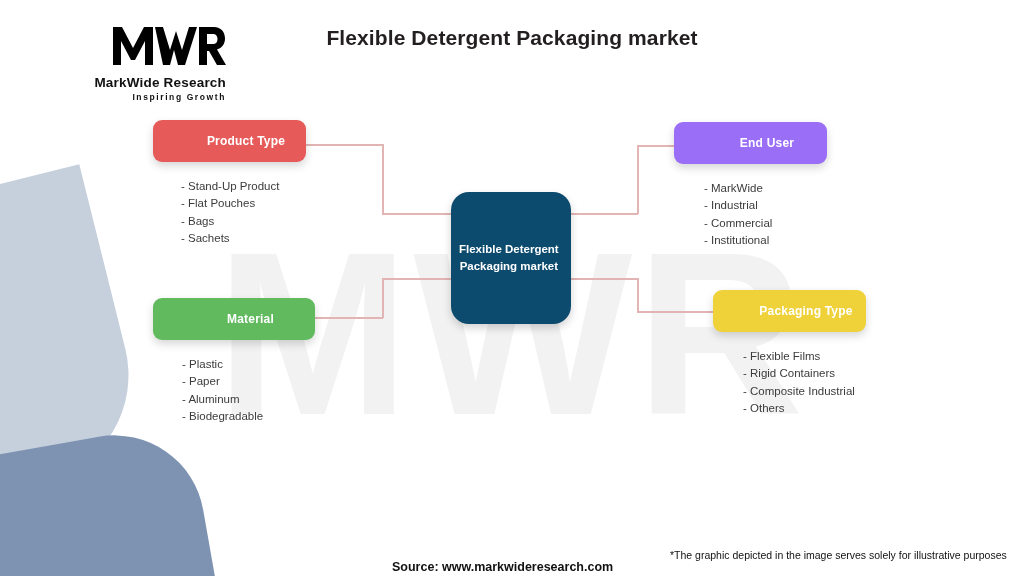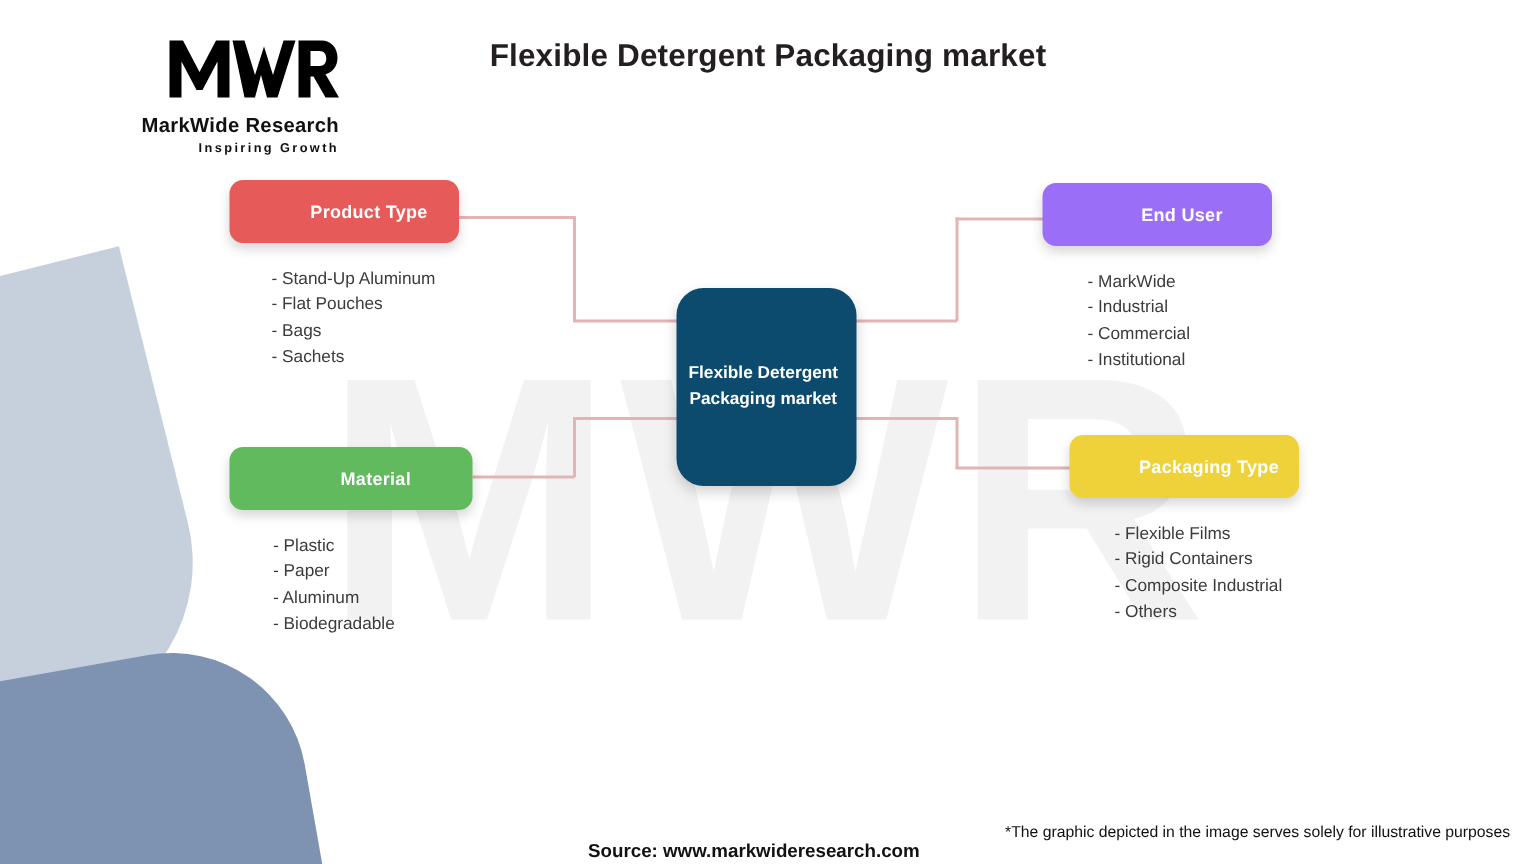--- a/index.html
+++ b/index.html
@@ -145,21 +145,21 @@
   }
   .cat-item {
     font-size: 11.5px;
     color: #3b3b3b;
     line-height: 1.52;
     white-space: nowrap;
   }
 
   .cat-product  { left: 153px; top: 120px; width: 153px; }
   .cat-material { left: 153px; top: 298px; width: 162px; }
-  .cat-enduser  { left: 695px; top: 122px; width: 153px; }
+  .cat-enduser  { left: 674px; top: 122px; width: 153px; }
   .cat-packaging{ left: 713px; top: 290px; width: 153px; }
   .cat-enduser .cat-items,
   .cat-packaging .cat-items { padding-left: 30px; }
   .cat-material .cat-items { padding-left: 29px; }
 
   
   .source {
     position: absolute;
     left: 392px;
     top: 544px;
@@ -221,21 +221,21 @@
   <div class="center-node">
     <div class="center-label">Flexible Detergent
 Packaging market</div>
   </div>
 
   <div class="cat cat-product">
     <div class="cat-box" style="background:#e65a5a;">
       <span class="cat-title">Product Type</span>
     </div>
     <div class="cat-items">
-      <div class="cat-item">- Stand-Up Aluminum</div>
+      <div class="cat-item">- Stand-Up Product</div>
       <div class="cat-item">- Flat Pouches</div>
       <div class="cat-item">- Bags</div>
       <div class="cat-item">- Sachets</div>
     </div>
   </div>
 
   <div class="cat cat-material">
     <div class="cat-box" style="background:#61ba5e;">
       <span class="cat-title">Material</span>
     </div>

